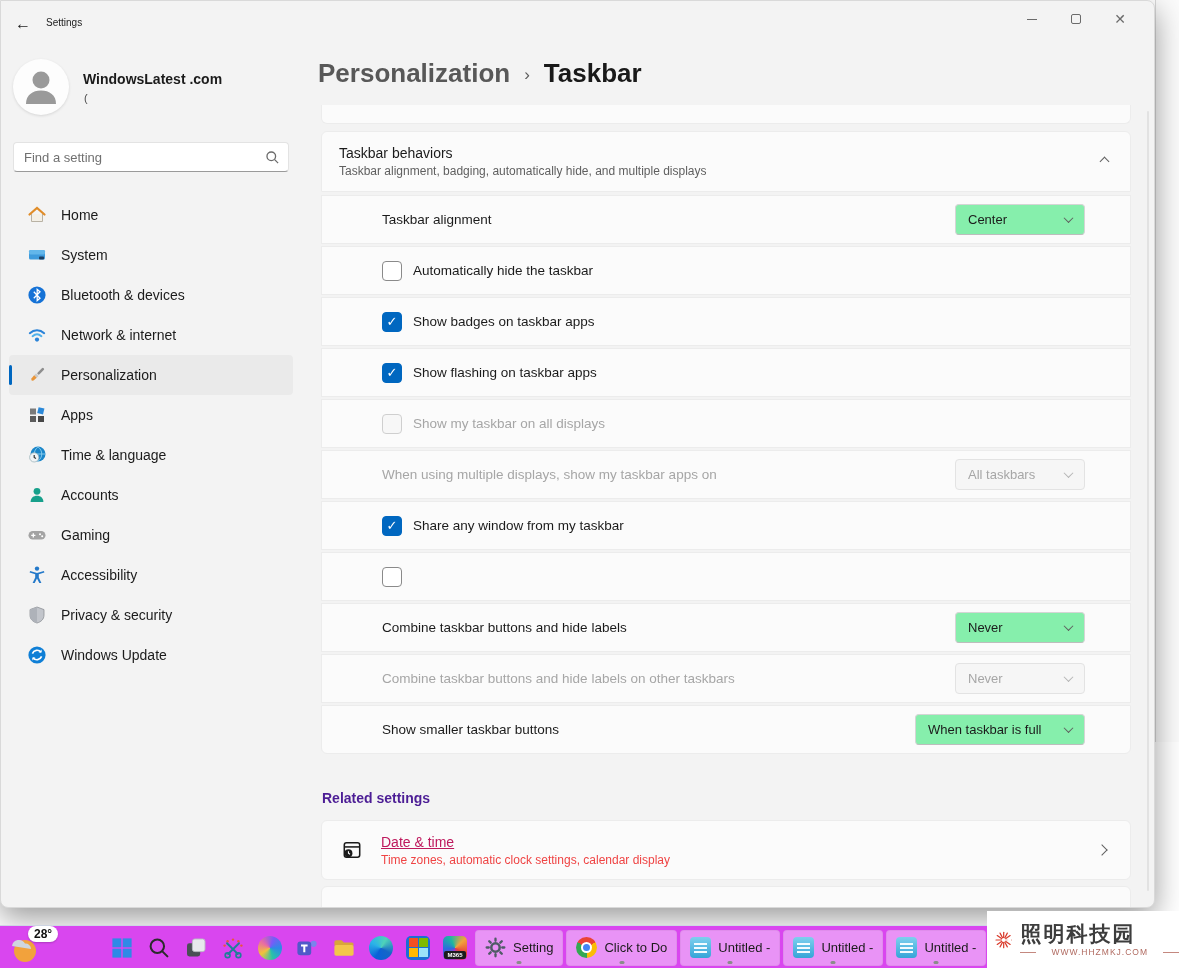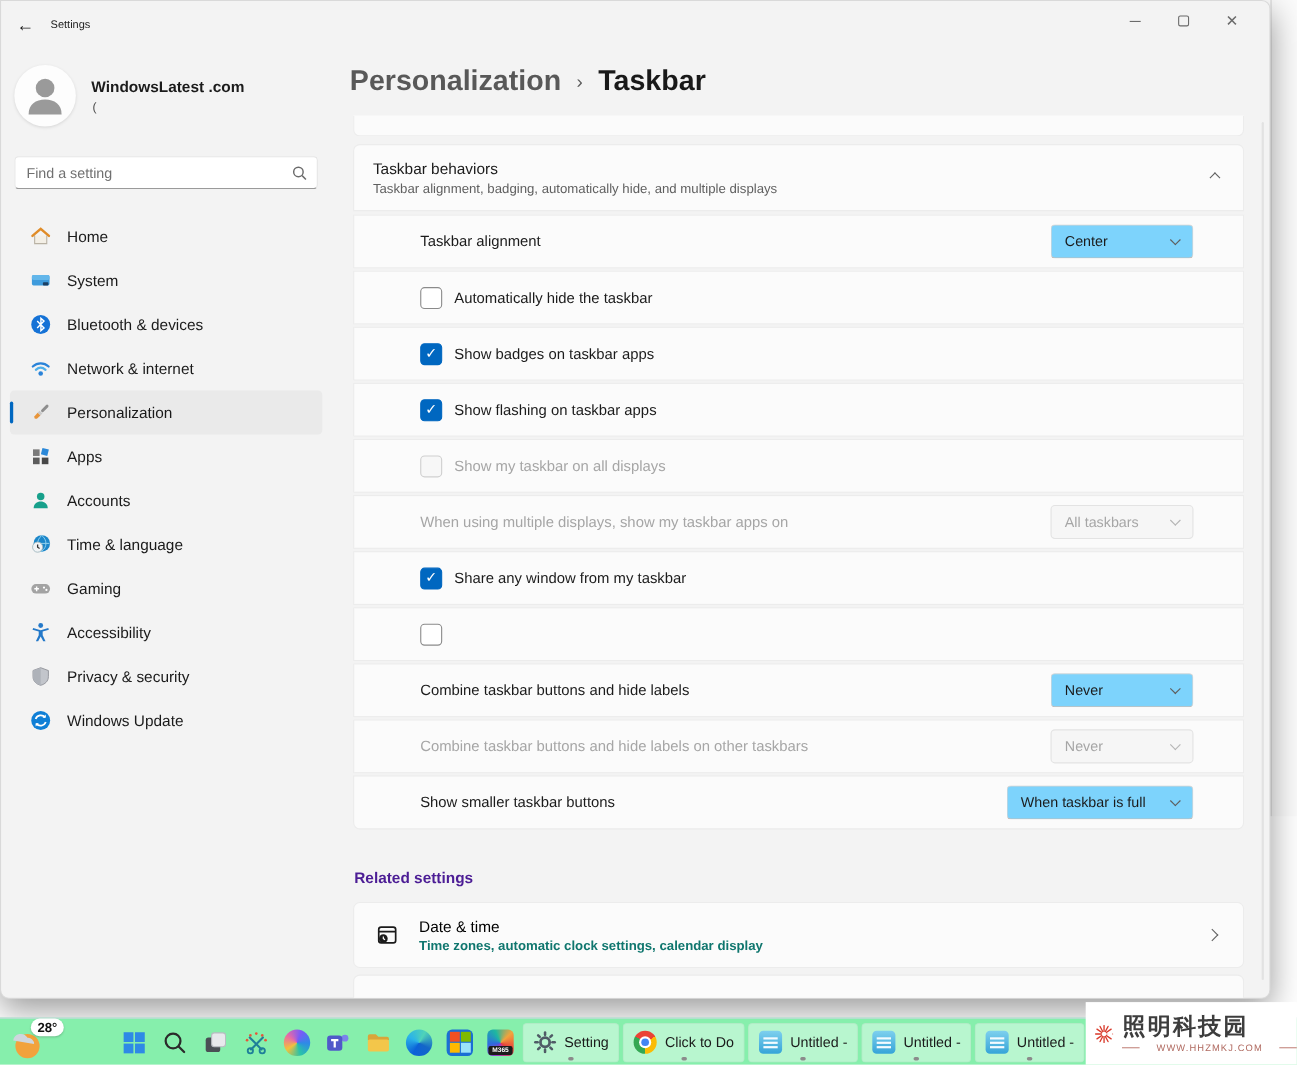--- a/index.html
+++ b/index.html
@@ -68,45 +68,45 @@
   .row-label { font-size:13.5px; color:#1b1b1b; }
   .row.disabled .row-label { color:#a6a6a6; }
   .row .spacer { flex:1; }
 
   .checkbox { width:20px; height:20px; border-radius:4px; border:1px solid #8a8a8a; background:#fff;
     margin-right:11px; display:grid; place-items:center; flex:0 0 20px; }
   .checkbox.checked { background:var(--accent); border-color:var(--accent); }
   .checkbox .check { color:#fff; font-size:13px; line-height:1; font-family:"DejaVu Sans",sans-serif; }
   .row.disabled .checkbox { border-color:#cfcfcf; background:#f7f7f7; }
 
-  .dropdown { min-width:130px; height:31px; background:#7dd3fc; border:1px solid #d5d5d5;
+  .dropdown { min-width:130px; height:31px; background:#86efac; border:1px solid #d5d5d5;
     border-bottom-color:#bdbdbd; border-radius:4px; display:flex; align-items:center;
     justify-content:space-between; padding:0 12px; font-size:13px; color:#1b1b1b; }
   .dropdown.wide { min-width:170px; }
   .row.disabled .dropdown { background:#f6f6f6; border-color:#e3e3e3; color:#a6a6a6; }
 
   .chev { width:7px; height:7px; border-right:1.4px solid #5f5f5f; border-bottom:1.4px solid #5f5f5f;
     display:inline-block; }
   .chev.down { transform:rotate(45deg) translate(-1px,-1px); }
   .chev.up { transform:rotate(-135deg); }
   .chev.right { transform:rotate(-45deg); width:8px; height:8px; }
   .row.disabled .chev { border-color:#b5b5b5; }
 
   .related-h { margin:36px 0 14px 1px; font-size:14px; font-weight:bold; color:#4c1d95; }
   .link-card { height:60px; border-radius:6px; display:flex; align-items:center; gap:18px;
     padding:0 24px 0 19px; margin-bottom:6px; }
-  .lc-title { font-size:14px; color:#000000; }
-  .lc-sub { font-size:12px; color:#0f766e; margin-top:3px;font-weight:bold; }
+  .lc-title { font-size:14px; color:#be185d;text-decoration:underline; }
+  .lc-sub { font-size:12px; color:#ef4444; margin-top:3px; }
   .lc-grow { flex:1; }
 
   .scrollline { position:absolute; left:1146px; top:110px; width:2px; height:780px;
     background:#e2e2e2; border-radius:2px; }
 
   
-  .taskbar { position:absolute; left:0; bottom:0; width:1179px; height:43px; background:#86efac;
+  .taskbar { position:absolute; left:0; bottom:0; width:1179px; height:43px; background:#d946ef;
     border-top:1px solid #cfd6e4; }
   .weather { position:absolute; left:8px; bottom:2px; width:62px; height:40px; }
   .weather-bubble { position:absolute; left:20px; top:0px; background:#fff; border-radius:9px;
     padding:1px 6px; font-size:12px; font-weight:bold; color:#111; box-shadow:0 1px 2px rgba(0,0,0,.2); }
   .tb-apps { position:absolute; left:105px; top:0; height:43px; display:flex; align-items:center; gap:3px; }
   .tb-btn { height:36px; min-width:34px; display:flex; align-items:center; justify-content:center;
     border-radius:4px; position:relative; }
   .tb-btn.labeled { padding:0 9px; gap:7px; background:rgba(255,255,255,.42);
     border:1px solid rgba(0,0,0,.04); }
   .tb-btn.labeled .tb-label { font-size:13px; color:#1b1b1b; white-space:nowrap;text-align:right; }
@@ -226,33 +226,33 @@
       <svg class="nav-ic" viewBox="0 0 20 20">
         <rect x="3" y="3.5" width="6" height="6" fill="#7a7a7a"></rect>
         <rect x="3" y="11" width="6" height="6" fill="#5c5c5c"></rect>
         <rect x="11" y="11" width="6" height="6" fill="#474747"></rect>
         <rect x="10.8" y="2.8" width="6" height="6" fill="#2b88d8" transform="rotate(14 13.8 5.8)"></rect>
       </svg>
       <span class="lbl">Apps</span>
     </div>
     <div class="nav-item">
       <svg class="nav-ic" viewBox="0 0 20 20">
-        <circle cx="10" cy="6.3" r="3.4" fill="#17a08b"></circle>
-        <path d="M3.6 17 c0-4.2 3-6.2 6.4-6.2 s6.4 2 6.4 6.2 Z" fill="#17a08b"></path>
-      </svg>
-      <span class="lbl">Accounts</span>
-    </div>
-    <div class="nav-item">
-      <svg class="nav-ic" viewBox="0 0 20 20">
         <circle cx="11" cy="9" r="7.5" fill="#1b86c9"></circle>
         <path d="M4 9 h14 M11 1.8 c-5 4-5 10.4 0 14.4 M11 1.8 c5 4 5 10.4 0 14.4" fill="none" stroke="#8fd0ef" stroke-width="0.9"></path>
         <circle cx="7.2" cy="12.4" r="4.6" fill="#f0f3f5" stroke="#9fb6bd" stroke-width="0.8"></circle>
         <path d="M7.2 9.9 V12.5 L9 13.6" fill="none" stroke="#333" stroke-width="1.2"></path>
       </svg>
       <span class="lbl">Time &amp; language</span>
+    </div>
+    <div class="nav-item">
+      <svg class="nav-ic" viewBox="0 0 20 20">
+        <circle cx="10" cy="6.3" r="3.4" fill="#17a08b"></circle>
+        <path d="M3.6 17 c0-4.2 3-6.2 6.4-6.2 s6.4 2 6.4 6.2 Z" fill="#17a08b"></path>
+      </svg>
+      <span class="lbl">Accounts</span>
     </div>
     <div class="nav-item">
       <svg class="nav-ic" viewBox="0 0 20 20">
         <rect x="1.5" y="6" width="17" height="8.6" rx="4.3" fill="#a3a3a3"></rect>
         <path d="M6.3 8.2 v4.2 M4.2 10.3 h4.2" stroke="#fff" stroke-width="1.3"></path>
         <circle cx="13" cy="9.2" r="1" fill="#fff"></circle>
           <circle cx="15.2" cy="11.3" r="1" fill="#fff"></circle>
       </svg>
       <span class="lbl">Gaming</span>
     </div>

